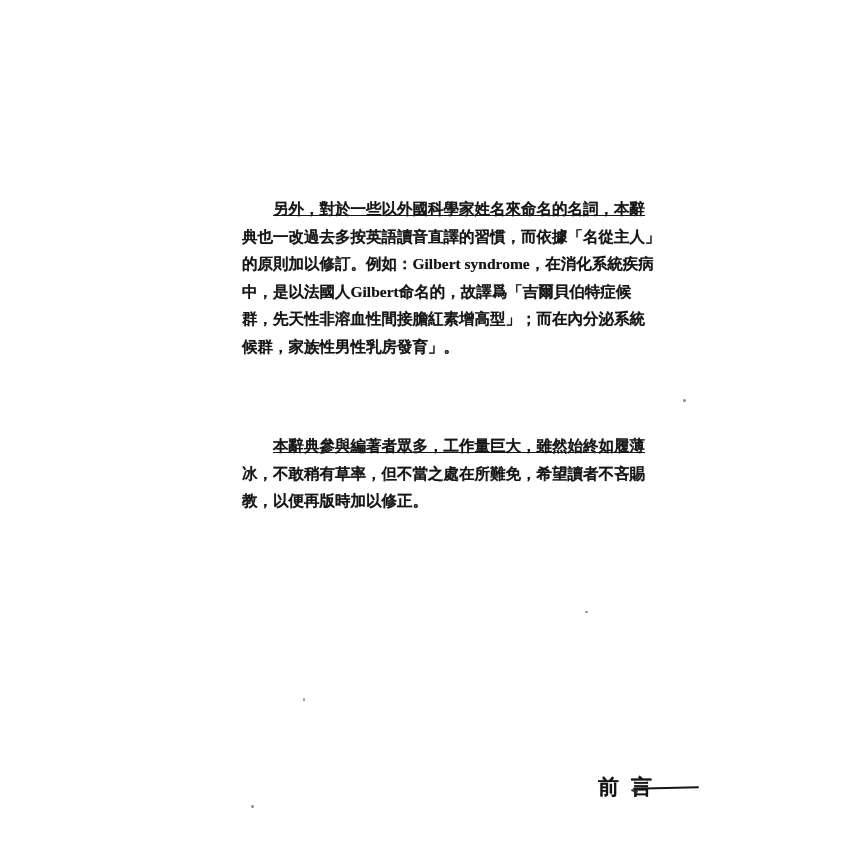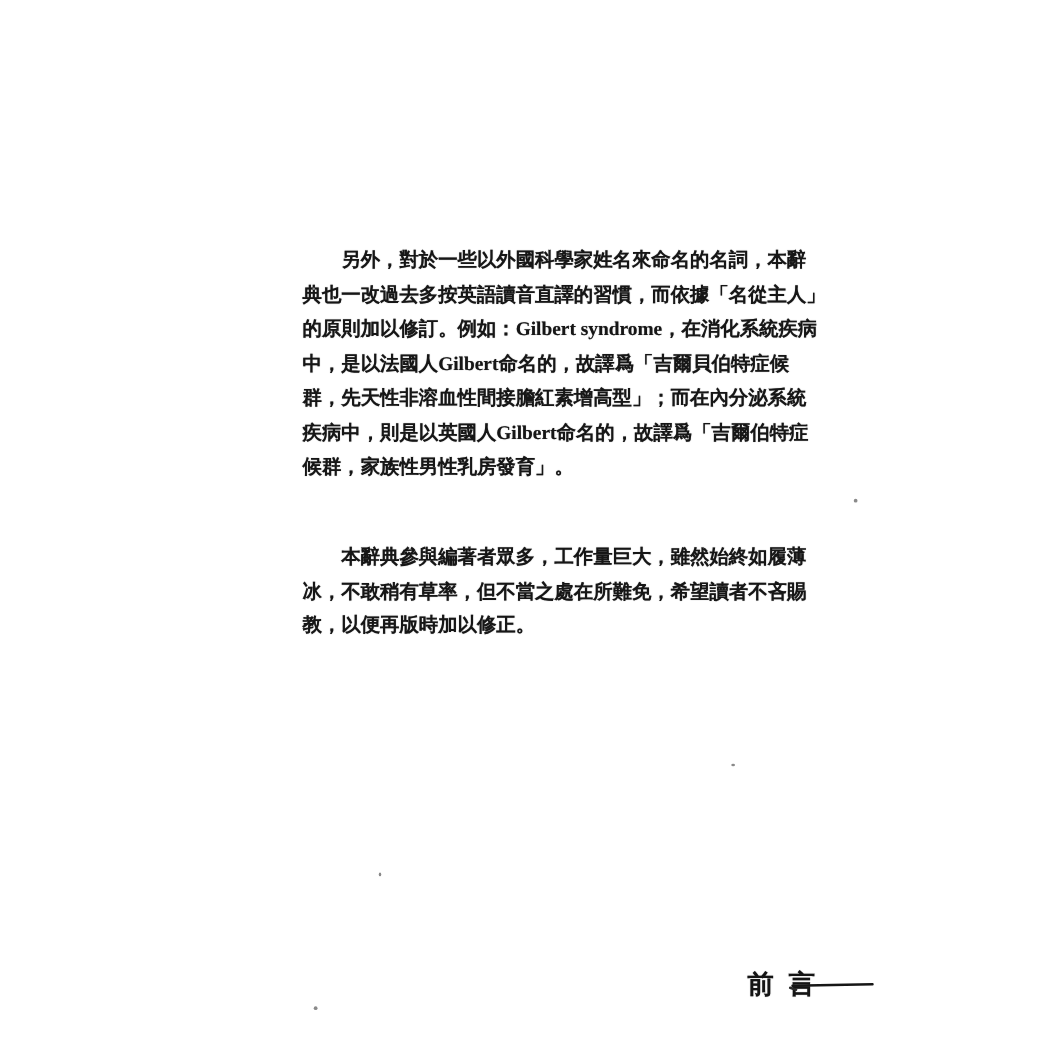--- a/index.html
+++ b/index.html
@@ -27,21 +27,21 @@
   #para2 { left: 242px; top: 432px; }
   .line {
     font-size: 15.5px;
     line-height: 27.5px;
     font-weight: bold;
     white-space: pre;
     letter-spacing: 0px;
     color: #161616;
     text-shadow: 0 0 0.7px rgba(25,25,25,0.6);
   }
-  .indent { text-indent: 31px; }
+  .indent { text-indent: 31px; text-decoration: underline; }
   .footer-title {
     position: absolute;
     left: 579px;
     top: 773px;
     font-size: 21px;
     font-weight: bold;
     letter-spacing: 12px;
     color: #141414;
     text-shadow: 0 0 0.7px rgba(25,25,25,0.6);
     white-space: pre;
@@ -82,21 +82,20 @@
 <body>
 
 <div class="page">
 
   <div class="para" id="para1">
     <div class="line indent">另外，對於一些以外國科學家姓名來命名的名詞，本辭</div>
     <div class="line">典也一改過去多按英語讀音直譯的習慣，而依據「名從主人」</div>
     <div class="line">的原則加以修訂。例如：Gilbert syndrome，在消化系統疾病</div>
     <div class="line">中，是以法國人Gilbert命名的，故譯爲「吉爾貝伯特症候</div>
     <div class="line">群，先天性非溶血性間接膽紅素增高型」；而在內分泌系統</div>
-    <div class="line">疾病中，則是以英國人Gilbert命名的，故譯爲「吉爾伯特症</div>
     <div class="line">候群，家族性男性乳房發育」。</div>
   </div>
 
   <div class="para" id="para2">
     <div class="line indent">本辭典參與編著者眾多，工作量巨大，雖然始終如履薄</div>
     <div class="line">冰，不敢稍有草率，但不當之處在所難免，希望讀者不吝賜</div>
     <div class="line">教，以便再版時加以修正。</div>
   </div>
 
   <div class="footer-title">前言</div>

